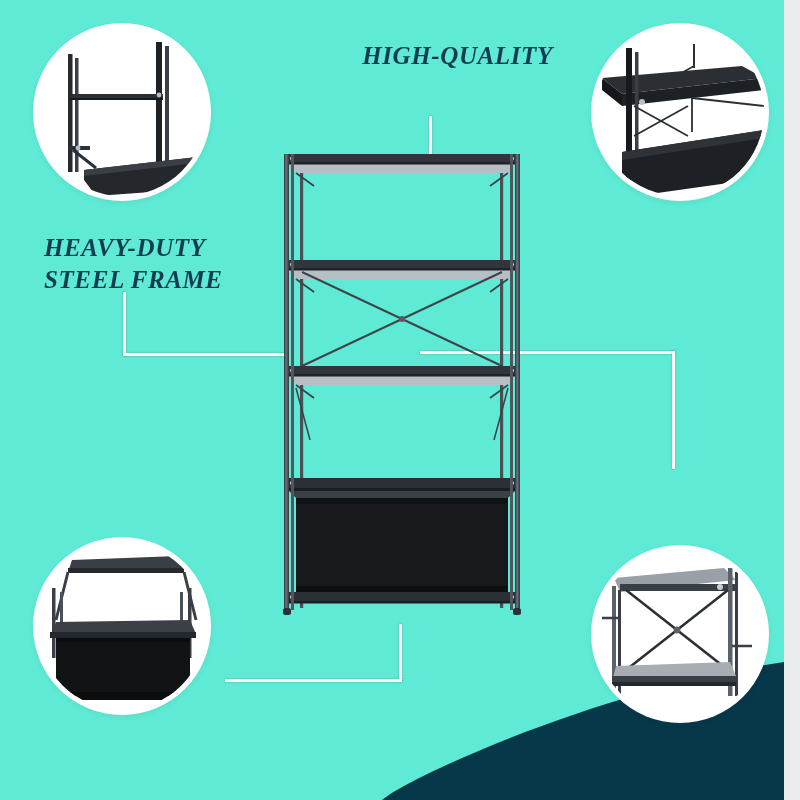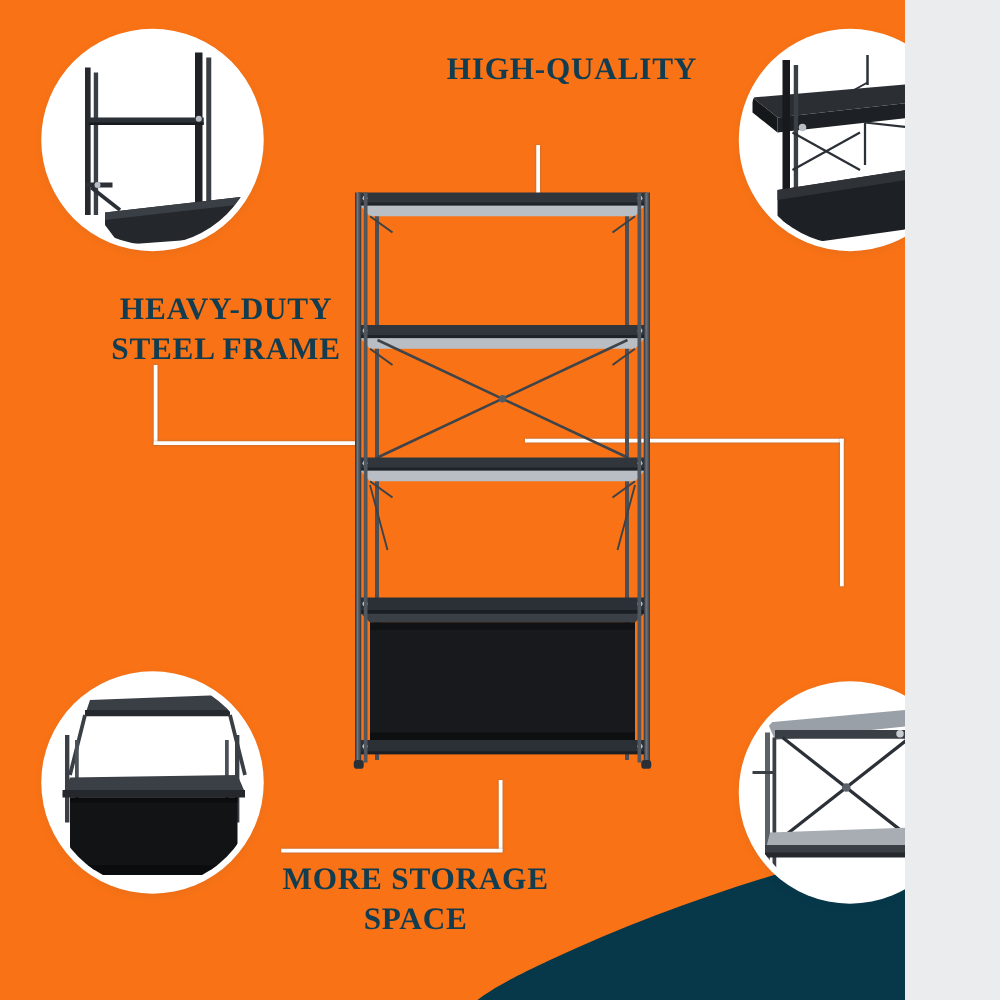--- a/index.html
+++ b/index.html
@@ -2,25 +2,26 @@
 <html><head>
 <meta charset="utf-8">
 <style>
   html, body {
     margin: 0;
     padding: 0;
     background: #ebecee;
   }
   #canvas {
     position: relative;
-    width: 724px;
+    width: 784px;
     height: 800px;
-    background: #f97316;
+    background: #5eead4;
     overflow: hidden;
     font-family: "Liberation Serif", "DejaVu Serif", serif;
+    font-style: italic;
   }
 
   
   .wave {
     position: absolute;
     left: 0; top: 0;
     width: 800px; height: 800px;
     pointer-events: none;
   }
 
@@ -31,21 +32,21 @@
     font-weight: 700;
     font-size: 25px;
     letter-spacing: 0.6px;
     line-height: 1.28;
     text-transform: uppercase;
     white-space: nowrap;
   }
   .label .ln { display: block; }
 
   .label-melamine { left: 340px; top: 40px; text-align: center; width: 235px; }
-  .label-steel    { left: 44px;  top: 232px; text-align: center; margin-left: 45px; }
+  .label-steel    { left: 44px;  top: 232px; text-align: left; }
   .label-xcross   { left: 560px; top: 465px; text-align: right; width: 215px; }
   .label-storage  { left: 215px; top: 688px; text-align: center; width: 235px; }
 
   
   .conn {
     position: absolute;
     background: #ffffff;
     box-shadow: 0 0 2px rgba(90,100,110,0.55);
   }
   .conn.h { height: 3px; }
@@ -95,24 +96,20 @@
   <div class="label label-melamine">
     <span class="ln">HIGH-QUALITY</span>
   </div>
 
   <div class="label label-steel">
     <span class="ln">HEAVY-DUTY</span>
     <span class="ln">STEEL FRAME</span>
   </div>
 
 
-  <div class="label label-storage">
-    <span class="ln">MORE STORAGE</span>
-    <span class="ln">SPACE</span>
-  </div>
 
   <svg class="product" viewBox="0 0 280 490">
     <defs>
       <linearGradient id="boardTop" x1="0" y1="0" x2="0" y2="1">
         <stop offset="0" stop-color="#9ea4ab"></stop>
         <stop offset="1" stop-color="#c3c8cd"></stop>
       </linearGradient>
       <linearGradient id="boardTopDark" x1="0" y1="0" x2="0" y2="1">
         <stop offset="0" stop-color="#41464c"></stop>
         <stop offset="1" stop-color="#5a6067"></stop>

